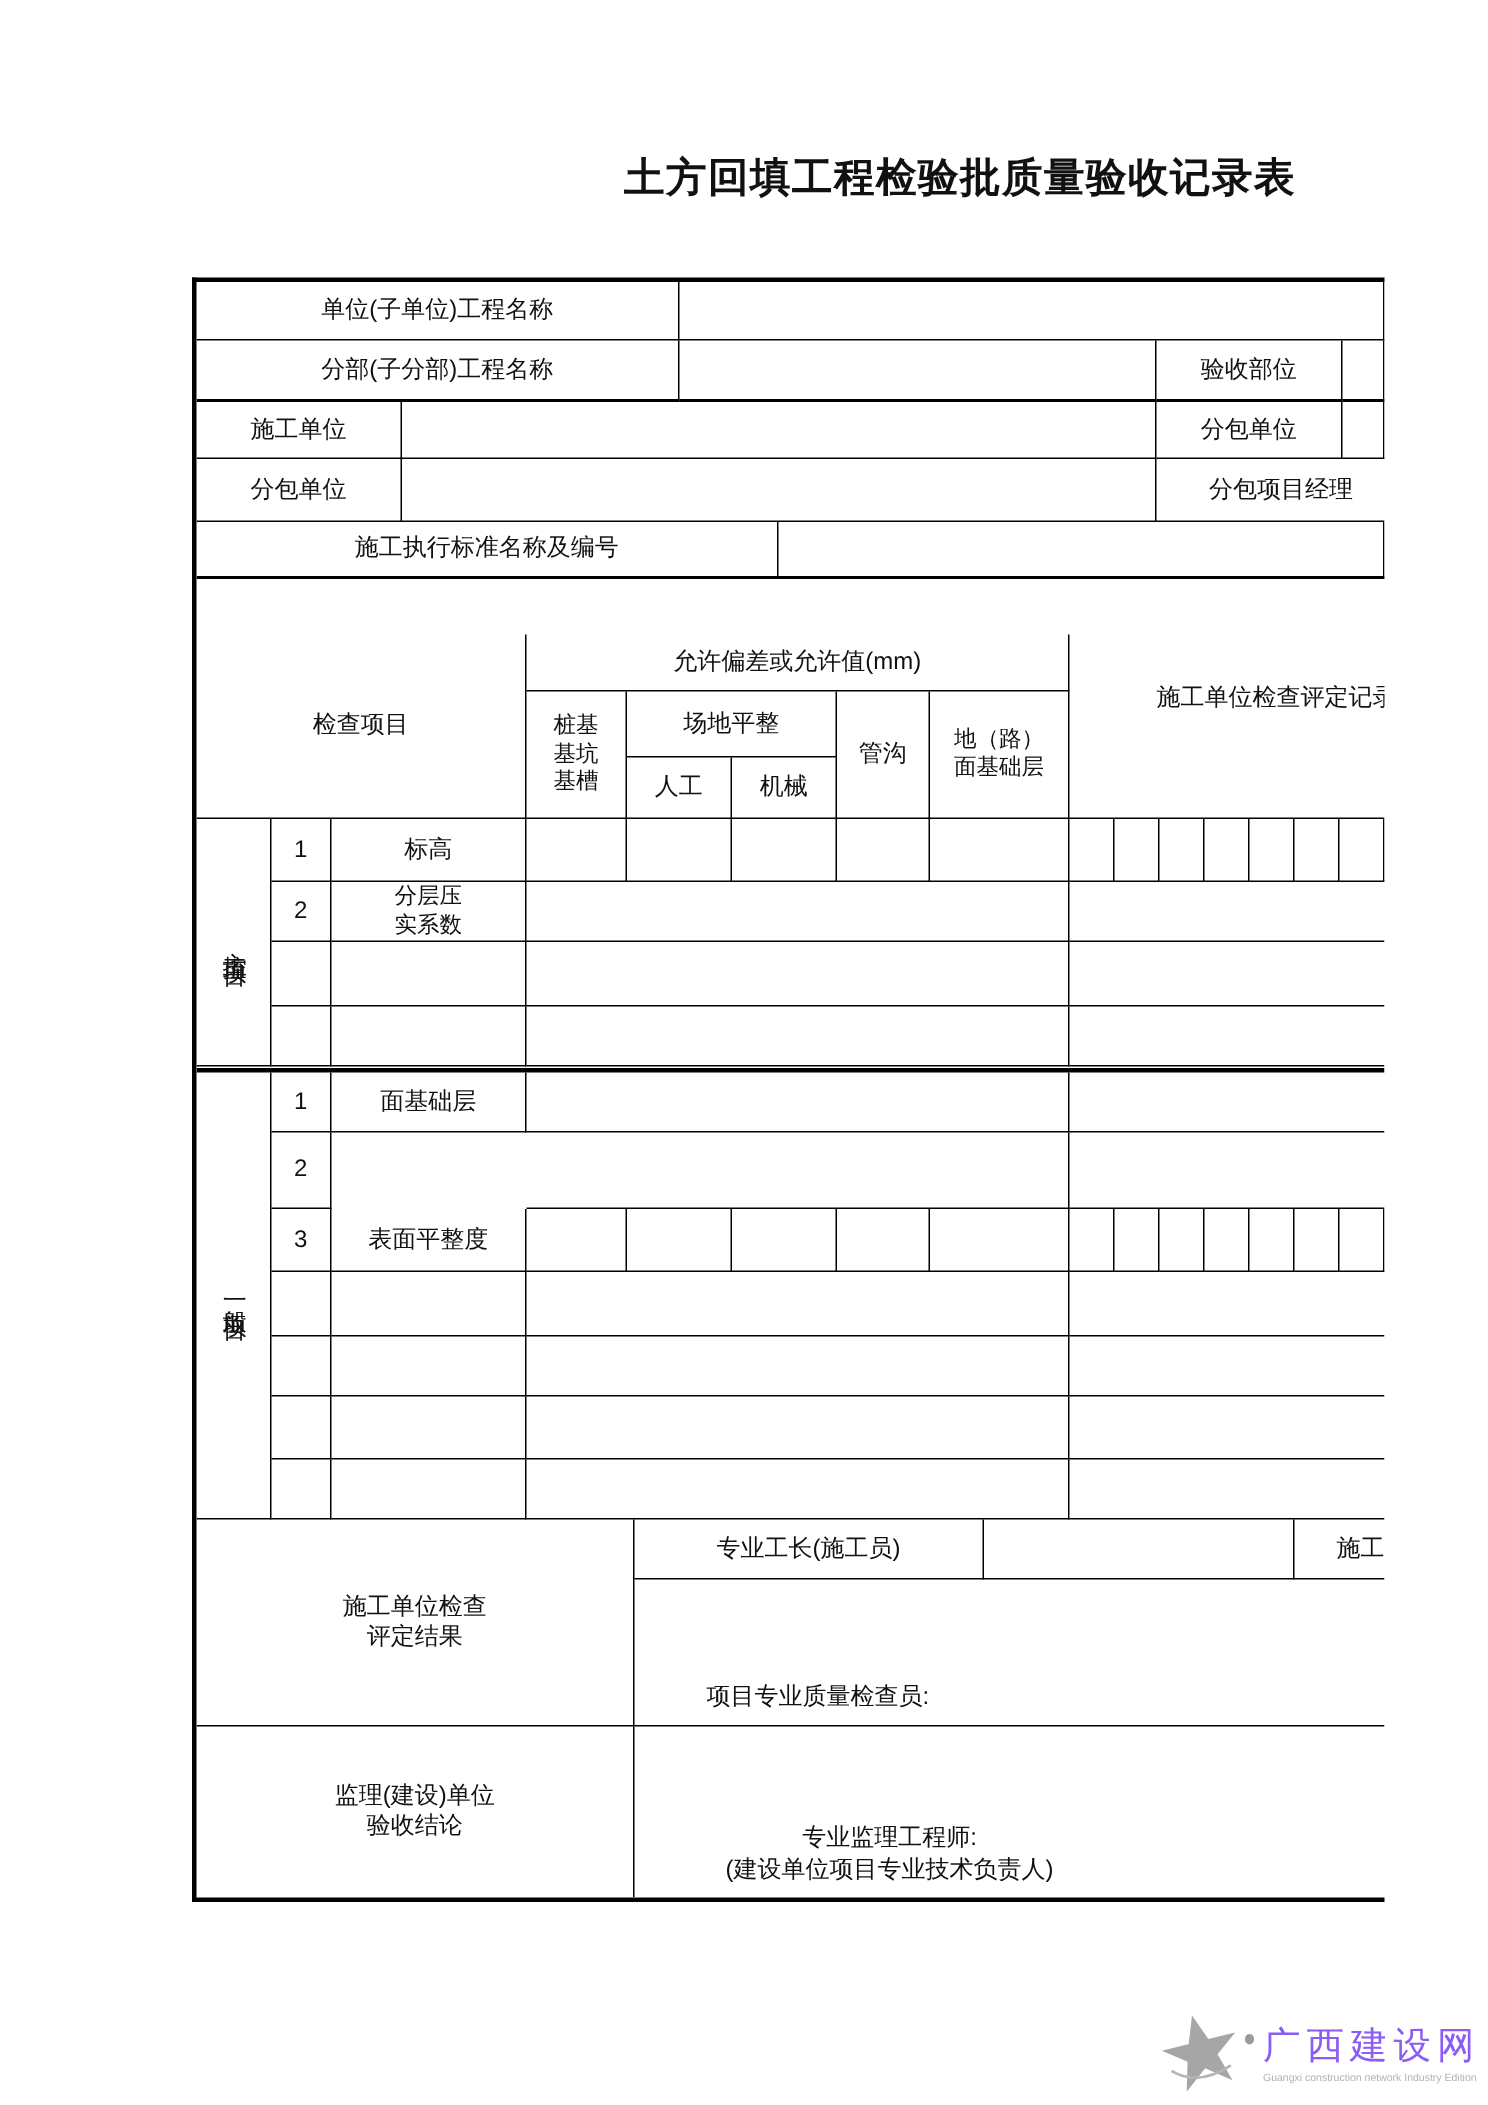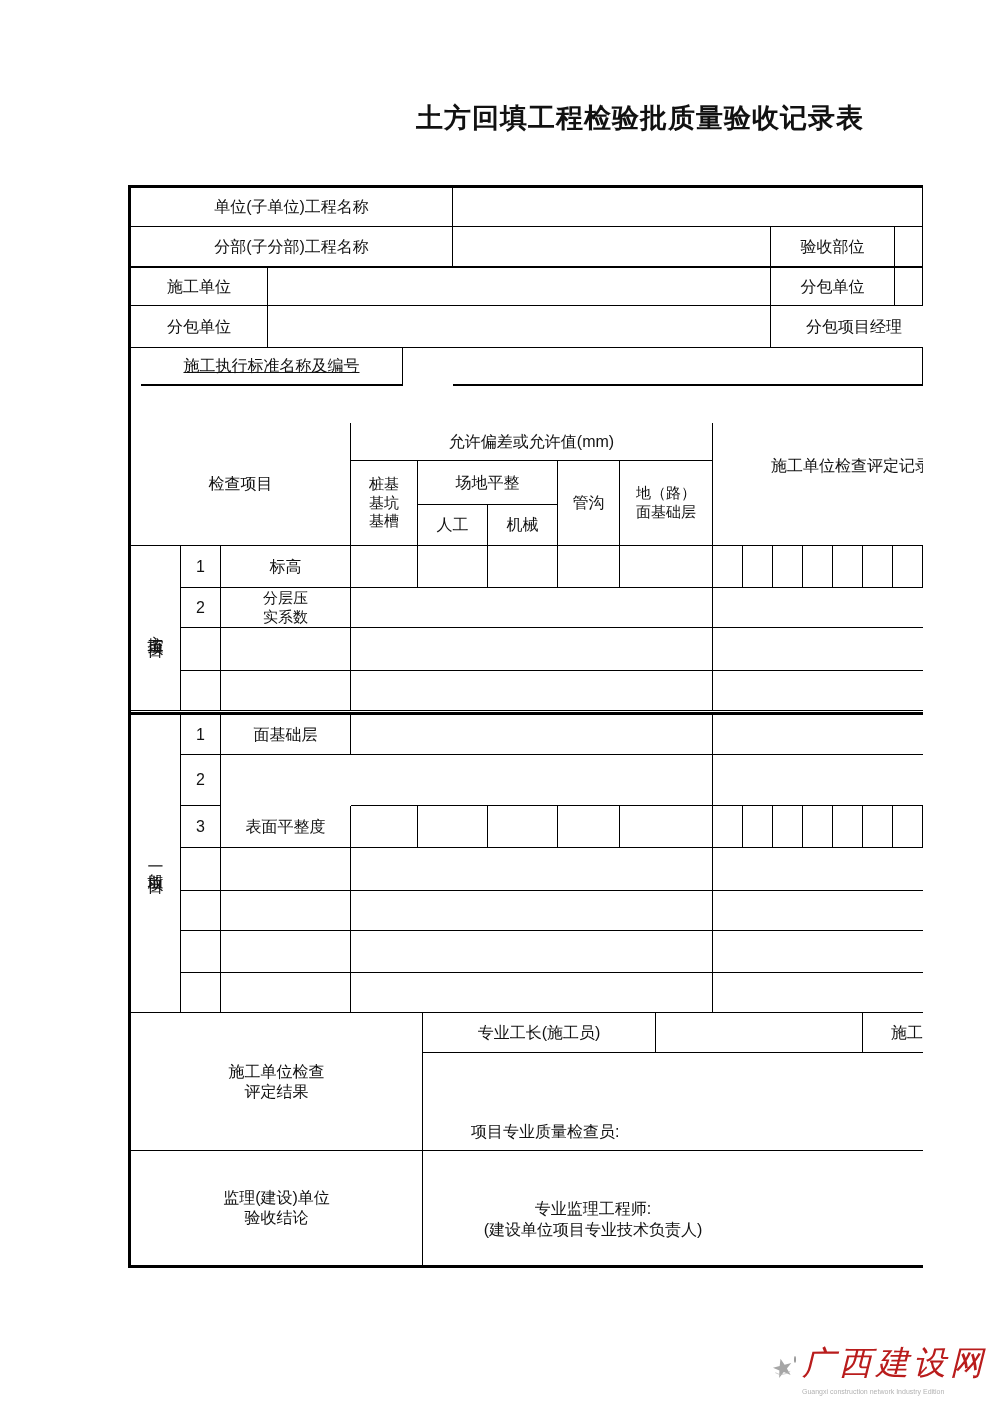--- a/index.html
+++ b/index.html
@@ -11,21 +11,21 @@
   .nb{border-bottom:none;}
   .bb2{border-bottom-width:2px;}
   .left{justify-content:flex-start;text-align:left;white-space:nowrap;}
   .fs15{font-size:15px;}
   .vtext{writing-mode:vertical-rl;text-orientation:upright;letter-spacing:3px;}
   .bottomleft{align-items:flex-end;justify-content:flex-start;}
   .bottomcenter{align-items:flex-end;}
   .sep{position:absolute;left:0;top:524px;width:792px;height:3px;background:#000;}
   .wm{position:absolute;left:772px;top:1337px;width:215px;height:62px;display:flex;align-items:center;}
   .wm-text{margin-left:4px;}
-  .wm-title{font-size:33px;color:#b91c1c;letter-spacing:4px;white-space:nowrap;font-style:italic;}
+  .wm-title{font-size:25px;color:#8b5cf6;letter-spacing:4px;white-space:nowrap;}
   .wm-sub{font-size:7px;color:#b3b3b3;white-space:nowrap;margin-top:2px;}
   .dot{width:7px;height:7px;border-radius:50%;background:#9a9a9a;margin:-18px 2px 0 0;}
 </style>
 </head>
 <body>
 
 <div class="title">土方回填工程检验批质量验收记录表</div>
 
 <div id="form">
 
@@ -39,21 +39,21 @@
 
   <div class="c" style="left:0;top:80px;width:137px;height:38px;">施工单位</div>
   <div class="c" style="left:137px;top:80px;width:503px;height:38px;"></div>
   <div class="c" style="left:640px;top:80px;width:124px;height:38px;">分包单位</div>
   <div class="c" style="left:764px;top:80px;width:28px;height:38px;"></div>
 
   <div class="c" style="left:0;top:118px;width:137px;height:42px;">分包单位</div>
   <div class="c" style="left:137px;top:118px;width:503px;height:42px;"></div>
   <div class="c nr left" style="left:640px;top:118px;width:152px;height:42px;padding-left:35px;">分包项目经理</div>
 
-  <div class="c bb2" style="left:10px;top:160px;width:262px;height:38px;text-decoration:underline;">施工执行标准名称及编号</div>
+  <div class="c bb2" style="left:0;top:160px;width:388px;height:38px;">施工执行标准名称及编号</div>
   <div class="c bb2" style="left:322px;top:160px;width:470px;height:38px;"></div>
 
   <div class="c nr left" style="left:582px;top:198px;width:210px;height:160px;padding-left:58px;">施工单位检查评定记录</div>
 
   <div class="c" style="left:0;top:235px;width:220px;height:123px;">检查项目</div>
   <div class="c" style="left:220px;top:235px;width:362px;height:38px;">允许偏差或允许值(mm)</div>
 
   <div class="c fs15" style="left:220px;top:273px;width:67px;height:85px;">桩基
 基坑
 基槽</div>
@@ -147,21 +147,21 @@
 
   <div class="c" style="left:292px;top:825px;width:233px;height:40px;">专业工长(施工员)</div>
   <div class="c" style="left:0;top:825px;width:292px;height:138px;">施工单位检查
 评定结果</div>
   <div class="c" style="left:525px;top:825px;width:207px;height:40px;"></div>
   <div class="c nr left" style="left:732px;top:825px;width:60px;height:40px;padding-left:28px;">施工</div>
   <div class="c nr bottomleft" style="left:292px;top:865px;width:500px;height:98px;padding:0 0 8px 48px;">项目专业质量检查员:</div>
 
   <div class="c nb" style="left:0;top:963px;width:292px;height:114px;">监理(建设)单位
 验收结论</div>
-  <div class="c nr nb bottomcenter" style="left:292px;top:963px;width:500px;height:114px;padding-bottom:24px;justify-content:flex-start;">
+  <div class="c nr nb bottomcenter" style="left:292px;top:963px;width:500px;height:114px;padding-bottom:7px;justify-content:flex-start;">
     <div style="width:340px;text-align:center;line-height:1.35;">专业监理工程师:
 (建设单位项目专业技术负责人)</div>
   </div>
 
 </div>
 
 <div class="wm">
   <svg width="62" height="58" viewBox="0 0 64 60">
     <polygon points="32,2 39.5,22 60,22 43.5,34.5 49.5,56 32,42.5 14.5,56 20.5,34.5 4,22 24.5,22" fill="#a6a6a6" transform="rotate(-14 32 30)"></polygon>
     <path d="M10 44 Q30 56 54 40" stroke="#b5b5b5" stroke-width="2" fill="none"></path>

